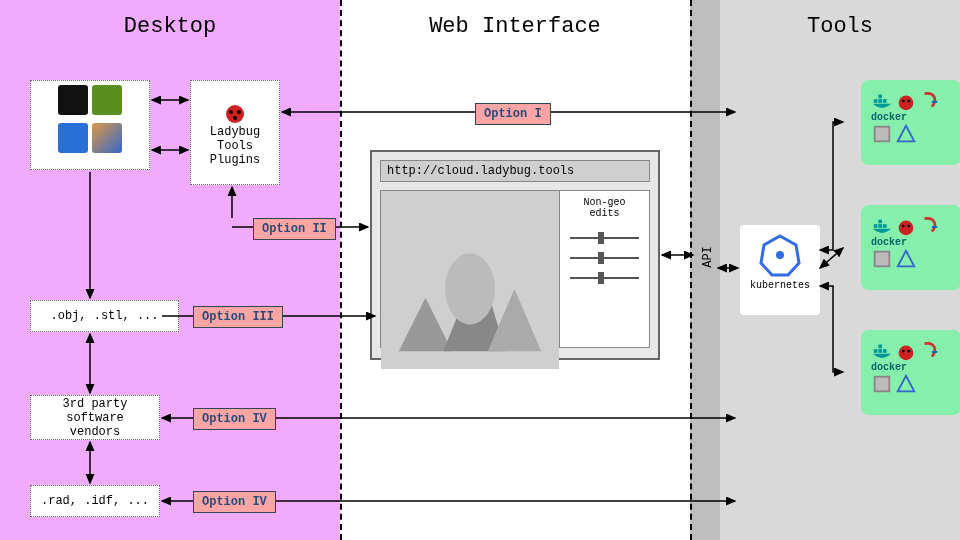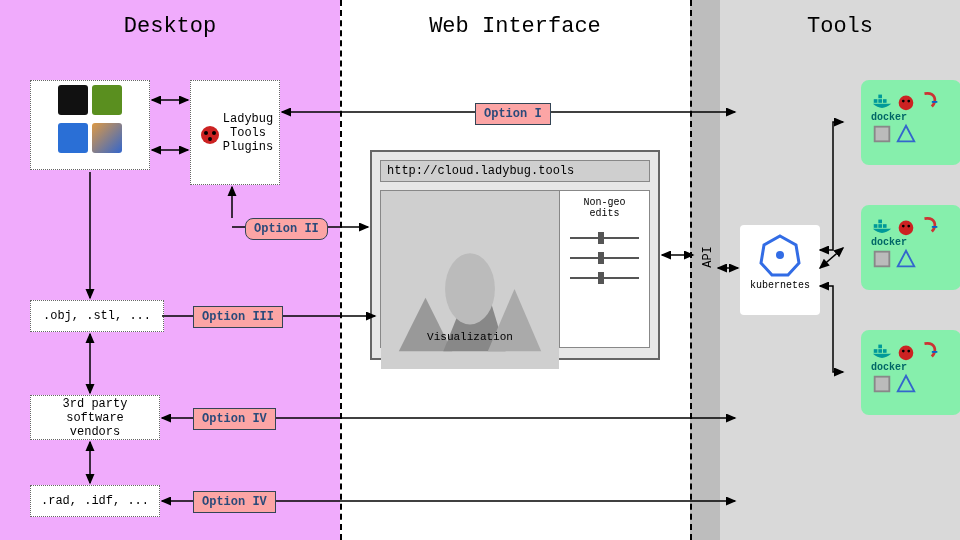--- a/index.html
+++ b/index.html
@@ -53,34 +53,34 @@
     <div class="ic" style="background:#111"></div>
     <div class="ic" style="background:#5a8f1f"></div>
   </div>
   <div class="iconrow">
     <div class="ic" style="background:#2a6fd6"></div>
     <div class="ic" style="background:linear-gradient(135deg,#d94,#36c)"></div>
   </div>
 </div>
 
 <div class="box" style="left:190px; top:80px; width:90px; height:105px; white-space:pre-line; padding:6px;">
-  <div style="display:flex;flex-direction:row;align-items:center;">
+  <div style="display:flex;flex-direction:column;align-items:center;">
     <svg width="26" height="26">
         <circle cx="13" cy="15" r="9" fill="#c22"></circle>
         <circle cx="9" cy="13" r="2" fill="#000"></circle>
         <circle cx="17" cy="13" r="2" fill="#000"></circle>
         <circle cx="13" cy="19" r="2" fill="#000"></circle>
       </svg>
     <span>Ladybug
 Tools
 Plugins</span>
   </div>
 </div>
 
-<div class="box" style="left:30px; top:300px; width:134px; height:32px;">
+<div class="box" style="left:30px; top:300px; width:149px; height:32px;">
   <span>.obj, .stl, ...</span>
 </div>
 
 <div class="box" style="left:30px; top:395px; width:130px; height:45px; white-space:pre-line;">
   <span>3rd party software
 vendors</span>
 </div>
 
 <div class="box" style="left:30px; top:485px; width:130px; height:32px;">
   <span>.rad, .idf, ...</span>
@@ -92,21 +92,20 @@
   </div>
   <div class="bbody">
     <div class="vis">
       <svg viewBox="0 0 100 100" preserveAspectRatio="none">
         <rect width="100" height="100" fill="#cfcfcf"></rect>
         <polygon points="10,90 25,60 40,90" fill="#999"></polygon>
         <polygon points="35,90 55,40 70,90" fill="#888"></polygon>
         <polygon points="60,90 75,55 90,90" fill="#aaa"></polygon>
         <ellipse cx="50" cy="55" rx="14" ry="20" fill="#bbb"></ellipse>
       </svg>
-      <div class="vis-label">Visualization</div>
     </div>
     <div class="edits">
       <div style="white-space:pre-line">Non-geo
 edits</div>
       <div class="slider"></div>
       <div class="slider"></div>
       <div class="slider"></div>
     </div>
   </div>
 </div>
@@ -206,21 +205,21 @@
         <rect x="3" y="3" width="18" height="18" fill="#888"></rect>
         <rect x="5" y="5" width="14" height="14" fill="#bbb"></rect>
       </svg>
     <svg class="mini" viewBox="0 0 24 24">
         <polygon points="12,3 21,20 3,20" fill="none" stroke="#36c" stroke-width="2"></polygon>
       </svg>
   </div>
 </div>
 
 <div class="opt" style="left:475px; top:103px;">Option I</div>
-<div class="opt" style="left:245px; top:218px;border-radius:8px;">Option II</div>
+<div class="opt" style="left:253px; top:218px;">Option II</div>
 <div class="opt" style="left:193px; top:306px;">Option III</div>
 <div class="opt" style="left:193px; top:408px;">Option IV</div>
 <div class="opt" style="left:193px; top:491px;">Option IV</div>
 
 <svg class="connector">
   <defs>
     <marker id="ah" markerWidth="8" markerHeight="8" refX="6" refY="3" orient="auto">
         <path d="M0,0 L7,3 L0,6 Z" fill="#000"></path>
       </marker>
     <marker id="ahs" markerWidth="8" markerHeight="8" refX="1" refY="3" orient="auto">

